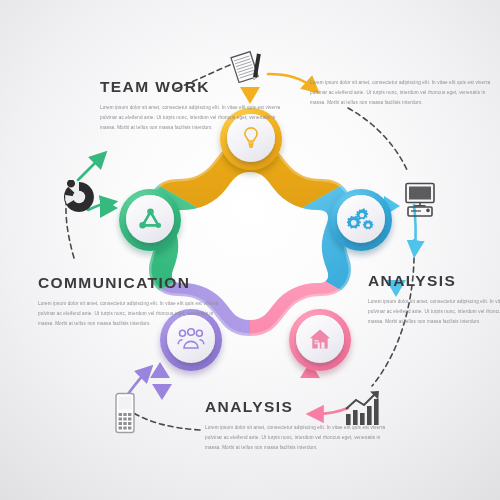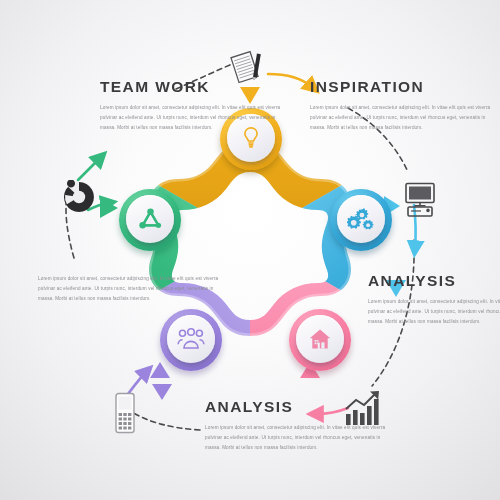--- a/index.html
+++ b/index.html
@@ -362,31 +362,31 @@
       <path d="M9 7.5 a4 4 0 1 1 .01 0" fill="#2c2c2e"></path>
     </svg>
   </div>
 
   <div class="block b-teamwork">
     <h2>TEAM WORK</h2>
     <p>Lorem ipsum dolor sit amet, consectetur adipiscing elit. In vitae elit quis est viverra pulvinar ac eleifend ante. Ut turpis nunc, interdum vel rhoncus eget, venenatis in massa. Morbi at tellus non massa facilisis interdum.</p>
   </div>
 
   <div class="block b-inspiration">
-    <h2>INSPIRATION</h2>
     <p>Lorem ipsum dolor sit amet, consectetur adipiscing elit. In vitae elit quis est viverra pulvinar ac eleifend ante. Ut turpis nunc, interdum vel rhoncus eget, venenatis in massa. Morbi at tellus non massa facilisis interdum.</p>
   </div>
 
   <div class="block b-analysis">
     <h2>ANALYSIS</h2>
     <p>Lorem ipsum dolor sit amet, consectetur adipiscing elit. In vitae elit quis est viverra pulvinar ac eleifend ante. Ut turpis nunc, interdum vel rhoncus eget, venenatis in massa. Morbi at tellus non massa facilisis interdum.</p>
   </div>
 
   <div class="block b-marketing">
     <h2>ANALYSIS</h2>
     <p>Lorem ipsum dolor sit amet, consectetur adipiscing elit. In vitae elit quis est viverra pulvinar ac eleifend ante. Ut turpis nunc, interdum vel rhoncus eget, venenatis in massa. Morbi at tellus non massa facilisis interdum.</p>
   </div>
 
   <div class="block b-communication">
+    <h2>COMMUNICATION</h2>
     <p>Lorem ipsum dolor sit amet, consectetur adipiscing elit. In vitae elit quis est viverra pulvinar ac eleifend ante. Ut turpis nunc, interdum vel rhoncus eget, venenatis in massa. Morbi at tellus non massa facilisis interdum.</p>
   </div>
 
 </div>
 
 </body></html>

